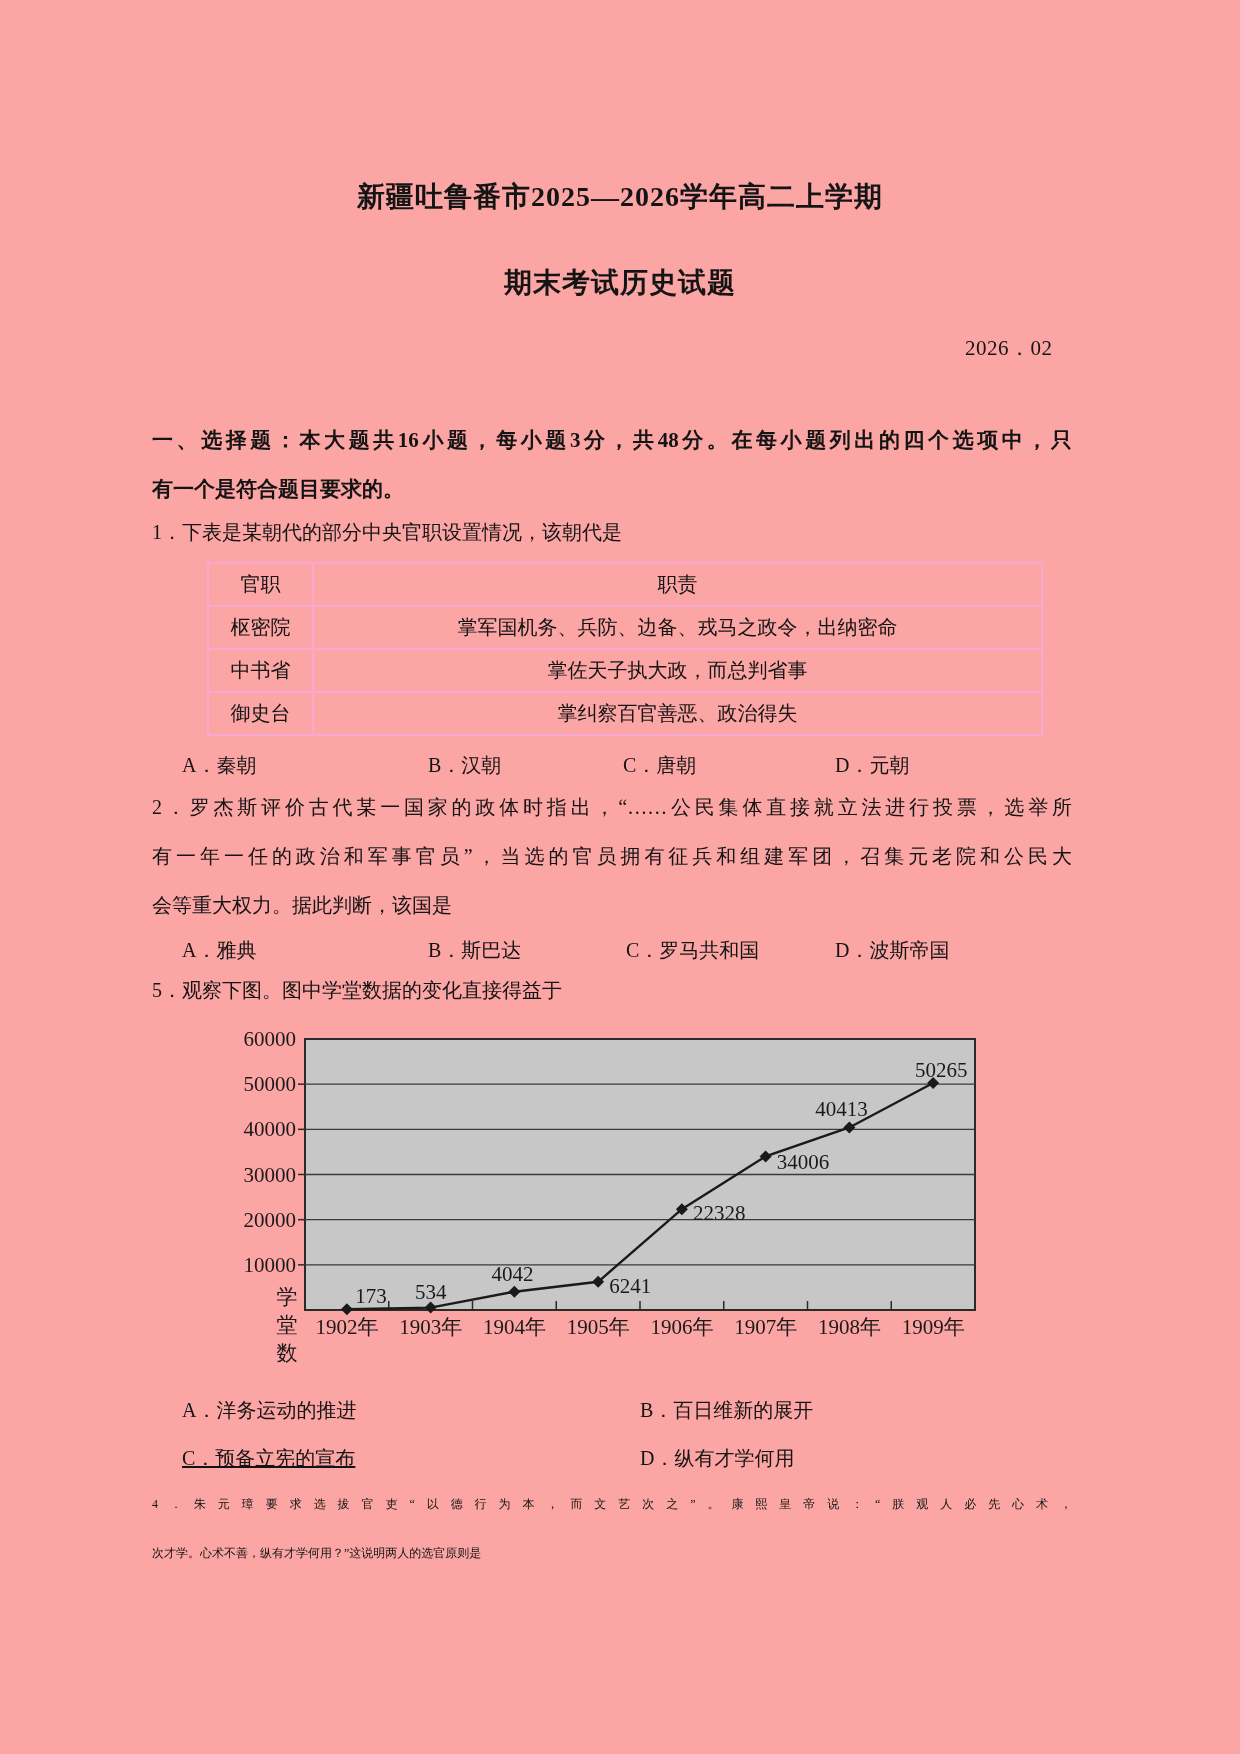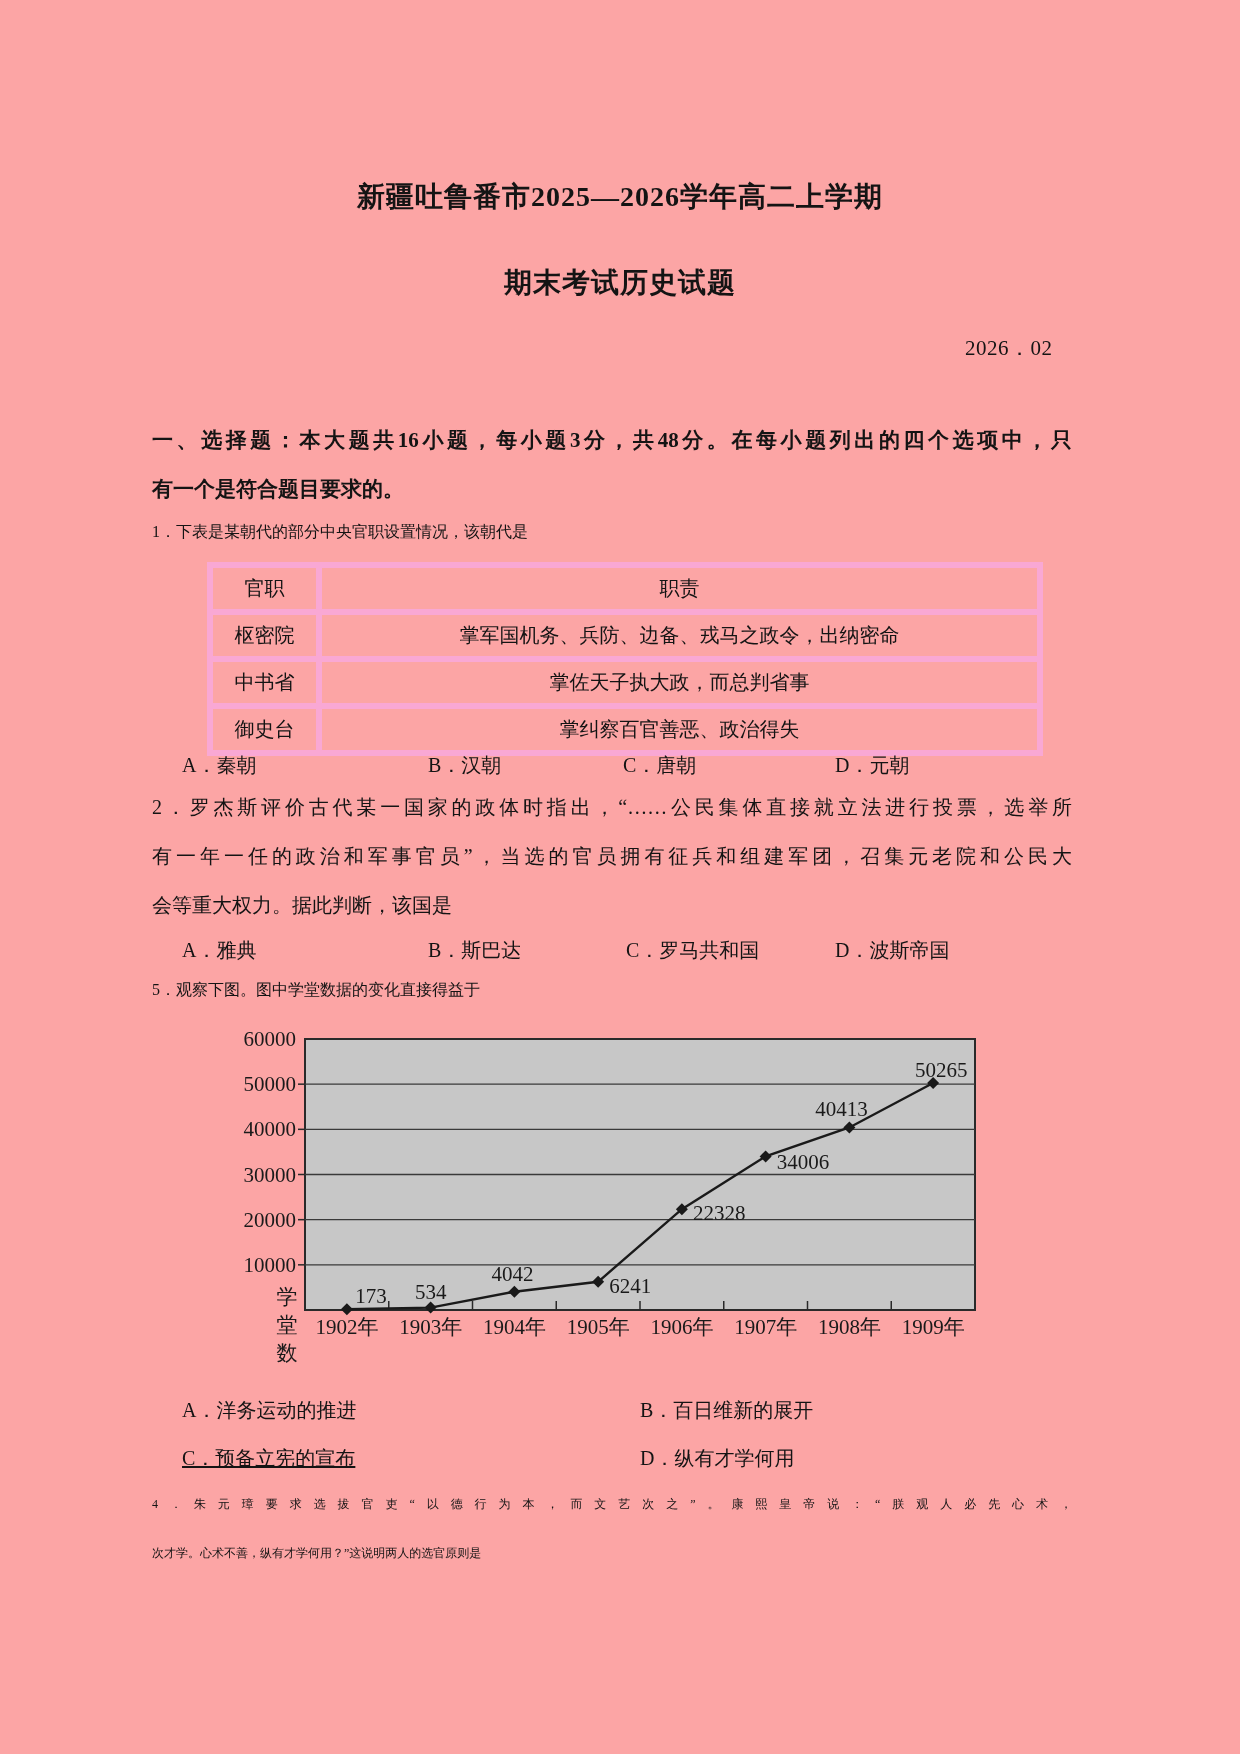--- a/index.html
+++ b/index.html
@@ -18,30 +18,30 @@
     font-size:28px; font-weight:bold; letter-spacing:1px;
   }
   .date{
     font-size:21px; letter-spacing:0.5px;
   }
   .para{
     left:152px; width:920px; font-size:21px; line-height:49px;
   }
   .bold{font-weight:bold;}
   .jline{text-align:justify; text-align-last:justify;}
-  .stem{left:152px; width:940px; font-size:16px; line-height:26px;}
+  .stem{left:152px; width:940px; font-size:20px; line-height:26px;}
   .optrow{left:0; width:1240px; height:30px;padding-left:44px;}
   .opt{position:absolute; top:0; font-size:20px; white-space:nowrap;}
   table.qtable{
     position:absolute; left:207px; top:562px; width:836px;
     border-collapse:collapse; table-layout:fixed;
     font-size:20px; color:#141414;
   }
   table.qtable td, table.qtable th{
-    border:6px solid #f9a8d4;
+    border:2px solid #f9a8d4;
     height:41px; text-align:center; vertical-align:middle;
     font-weight:normal; padding:0 4px;
   }
   table.qtable .c1{width:95px;}
   svg.chart{position:absolute; left:230px; top:1022px;}
   svg.chart text{font-family:"Liberation Serif","DejaVu Serif",serif;}
 </style>
 </head>
 <body>
 

